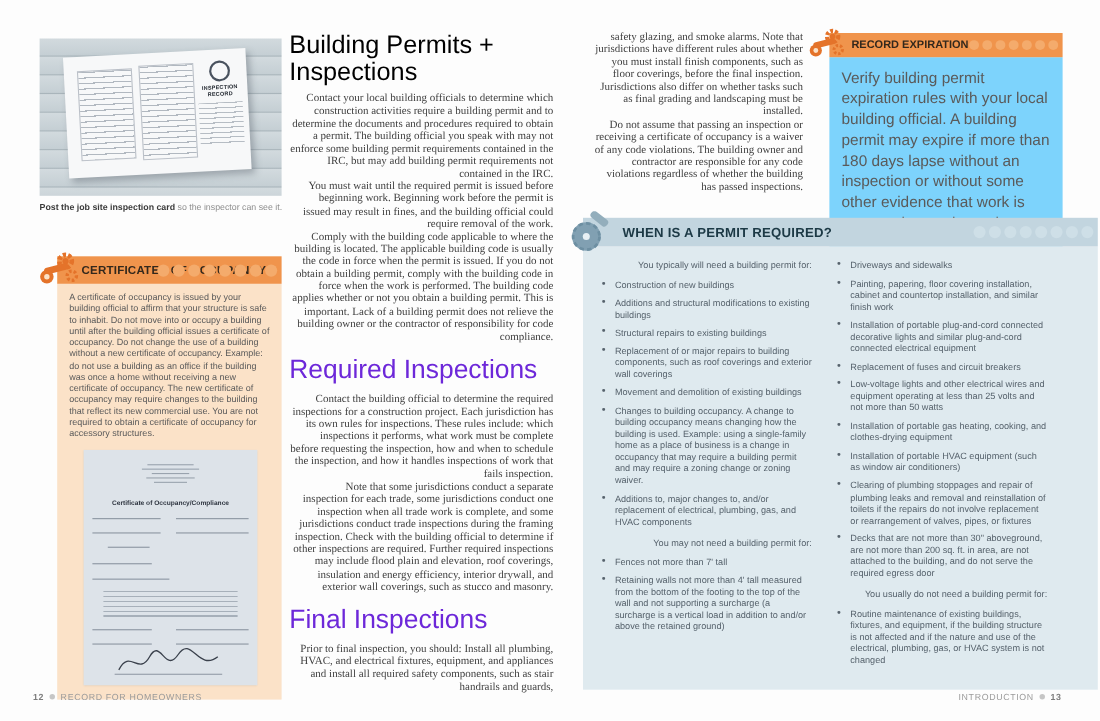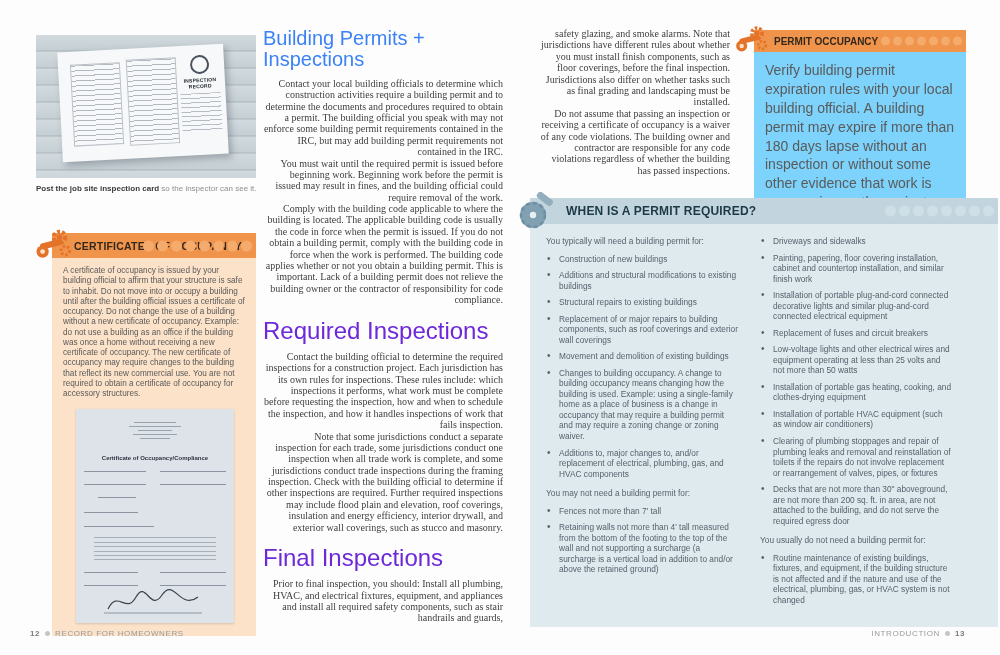--- a/index.html
+++ b/index.html
@@ -46,39 +46,39 @@
   .cert-head{position:absolute;left:0;right:0;top:13px;}
   .cert-head div{height:1px;background:#99a3ae;margin:0 auto 3px;}
   .cert-title{position:absolute;left:0;right:0;top:46px;text-align:center;font-size:6px;font-weight:bold;color:#2e3540;}
   .cert-para{position:absolute;left:18px;top:128px;width:122px;height:26px;
     background:repeating-linear-gradient(180deg,#99a3ae 0 1px,transparent 1px 4.5px);opacity:.8;}
   .cert-sig{position:absolute;left:28px;top:178px;}
 
   
   .col-main{position:absolute;left:263px;top:28px;width:240px;}
   .col-cont{position:absolute;left:536px;top:28px;width:194px;}
-  h1.head{font-family:"Liberation Sans",sans-serif;font-weight:400;font-size:20px;line-height:1.07;color:#3b82f6;margin:0 0 7px;width:228px;}
+  h1.head{font-family:"Liberation Sans",sans-serif;font-weight:400;font-size:23px;line-height:1.07;color:#000000;margin:0 0 7px;width:228px;}
   h2.head{font-family:"Liberation Sans",sans-serif;font-weight:400;font-size:24px;line-height:1.05;color:#6d28d9;margin:12px 0 8px;}
   .serif{font-family:"Liberation Serif",serif;font-size:10px;line-height:1.14;color:#3e3e3e;margin:0;text-align:right;}
   .serif.indent{text-indent:14px;}
 
   
   .exp-box{left:754px;top:30px;width:212px;}
   .exp-box .box-bar{height:22px;}
   .exp-box .bar-title{left:20px;font-size:10px;color:#33281c;}
   .exp-box .bar-dots i{width:9px;height:9px;}
   .exp-body{background:#7dd3fc;padding:9px 11px 12px;font-size:14px;line-height:1.35;color:#5a5a5a;}
 
   
   .permit-box{left:530px;top:198px;width:468px;}
   .permit-box .box-bar{height:26px;}
   .permit-box .bar-title{left:36px;font-size:12px;color:#1c3945;letter-spacing:.2px;}
   .permit-body{background:#dfeaef;display:flex;gap:22px;padding:12px 14px 16px 16px;}
   .pcol{width:192px;font-size:8.3px;line-height:1.27;color:#56626c;}
-  .pintro{margin:0 0 7px;}
+  .pintro{margin:0 0 7px;text-align:right;}
   .pintro.mid{margin-top:9px;}
   ul.pb-list{list-style:none;margin:0;padding:0;}
   ul.pb-list li{position:relative;padding-left:13px;margin:0 0 6px;}
   ul.pb-list li::before{content:"\2022";position:absolute;left:1px;top:-1px;font-size:10px;color:#56626c;}
 
   
   .footer{position:absolute;top:629px;font-size:8px;letter-spacing:.6px;color:#9a9a9a;}
   .footer .pagenum{font-weight:bold;color:#7c7c7c;}
   .f-left{left:30px;}
   .f-right{right:35px;text-align:right;}
@@ -175,21 +175,21 @@
   <div class="sidebox exp-box">
     <svg class="box-icon" style="left:-20px;top:-6px" width="34" height="32" viewBox="0 0 40 36">
       <circle cx="27" cy="10" r="6" fill="none" stroke="#e4732a" stroke-width="4.5" stroke-dasharray="3 2"></circle>
       <circle cx="27" cy="10" r="3" fill="#e4732a"></circle>
       <rect x="6" y="14" width="24" height="6.5" rx="3.2" fill="#e4732a" transform="rotate(-14 18 17)"></rect>
       <circle cx="9" cy="25" r="6.5" fill="#e4732a"></circle>
       <circle cx="9" cy="25" r="2.6" fill="#fbe2c8"></circle>
       <circle cx="33" cy="24" r="4.5" fill="none" stroke="#e4732a" stroke-width="3.2" stroke-dasharray="2.5 2"></circle>
     </svg>
     <div class="box-bar bar-orange">
-      <span class="bar-title">PERMIT OCCUPANCY</span>
+      <span class="bar-title">RECORD EXPIRATION</span>
       <span class="bar-dots dots-orange">
           <i></i>
           <i></i>
           <i></i>
           <i></i>
           <i></i>
           <i></i>
           <i></i>
         </span>
     </div>

